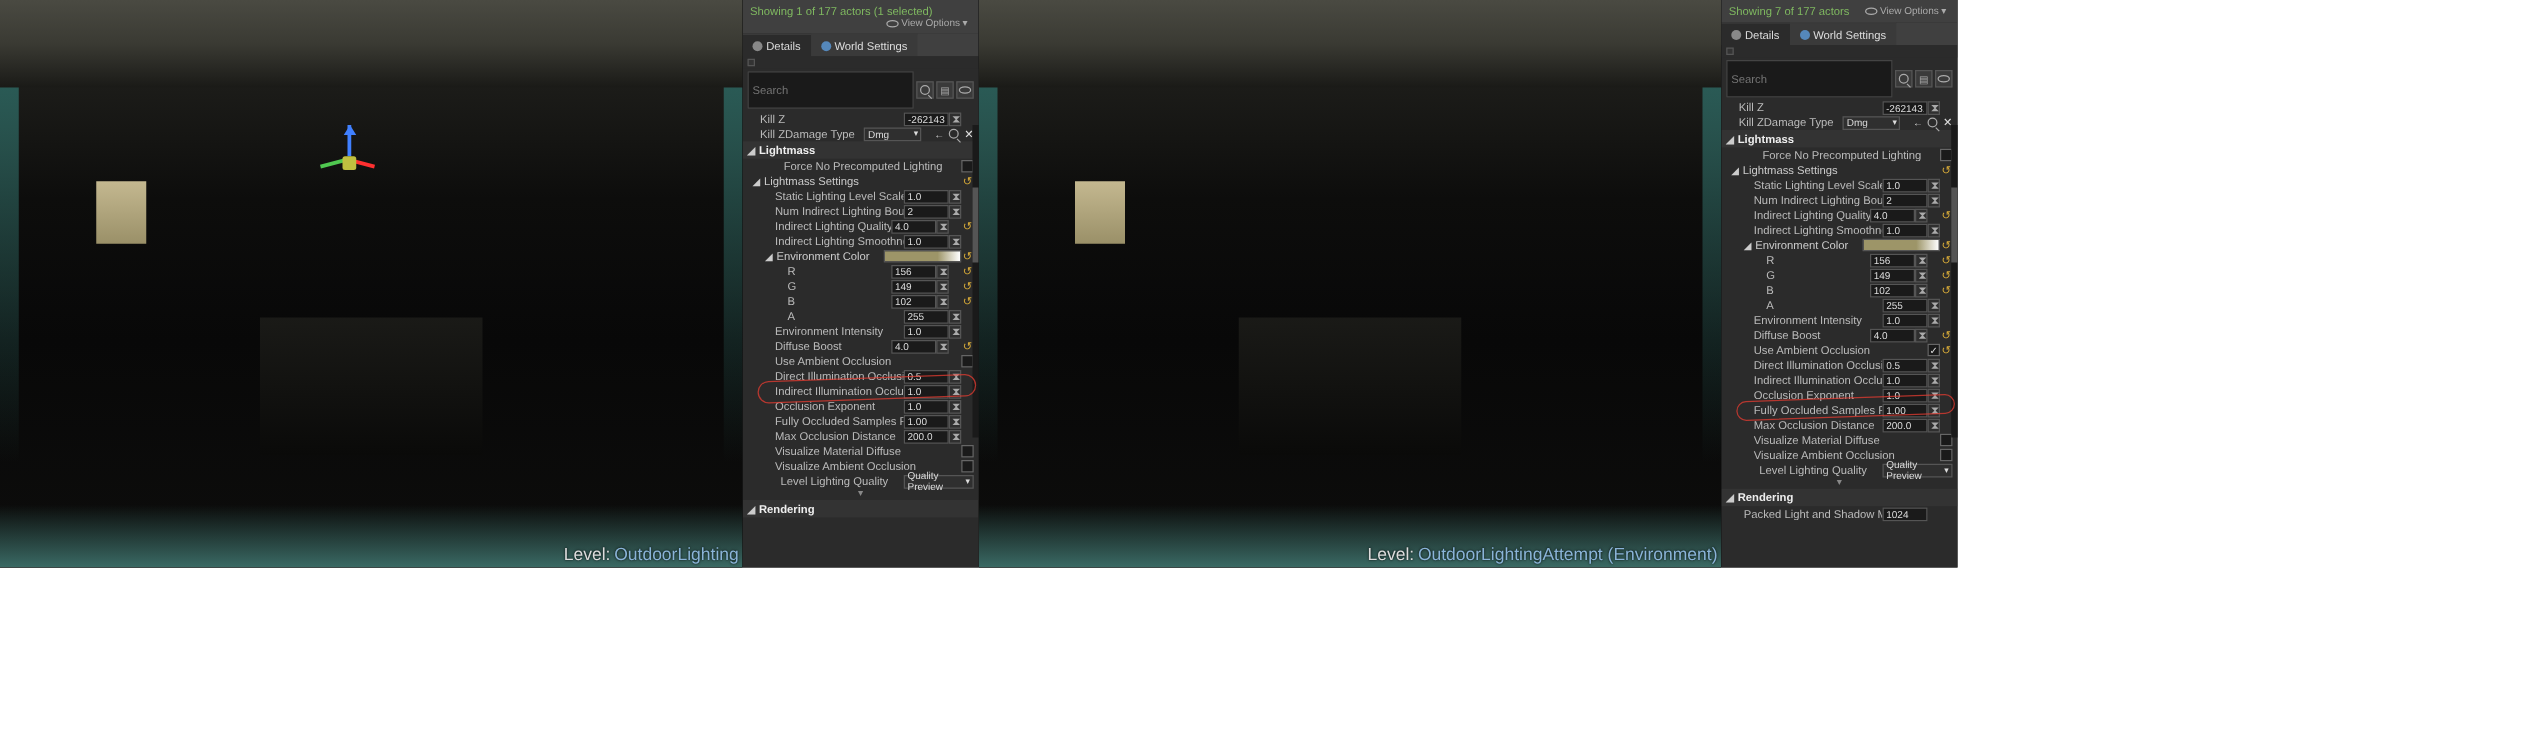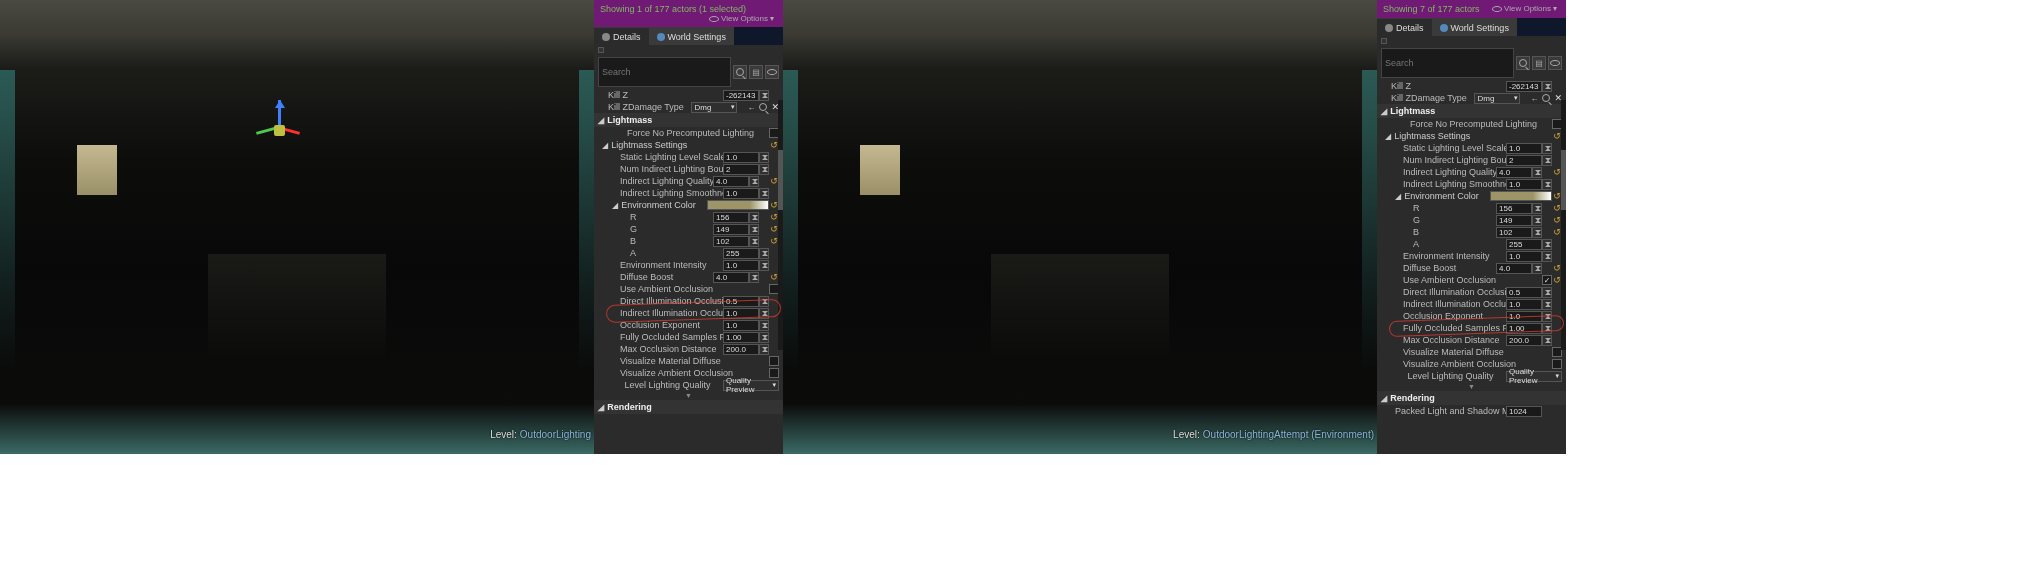--- a/index.html
+++ b/index.html
@@ -15,25 +15,25 @@
   .window { position: absolute; top: 145px; left: 13%; width: 40px; height: 50px; background: linear-gradient(180deg, #c4b890 0%, #9a9068 100%); }
   .teal-strip-l { position: absolute; left: 0; top: 70px; width: 15px; height: 300px; background: linear-gradient(180deg, #2a5a55 0%, transparent 100%); }
   .teal-strip-r { position: absolute; right: 0; top: 70px; width: 15px; height: 300px; background: linear-gradient(180deg, #2a5a55 0%, transparent 100%); }
   .gizmo { position: absolute; top: 100px; left: 260px; width: 40px; height: 40px; }
   .gizmo-z { position: absolute; left: 18px; top: 0; width: 3px; height: 25px; background: #4080ff; }
   .gizmo-z::before { content: ''; position: absolute; top: -5px; left: -3px; border: 5px solid transparent; border-bottom: 8px solid #4080ff; }
   .gizmo-xy { position: absolute; left: 0; bottom: 0; width: 40px; height: 20px; }
   .gizmo-x { position: absolute; left: 18px; bottom: 8px; width: 22px; height: 3px; background: #ff3030; transform: rotate(15deg); }
   .gizmo-y { position: absolute; right: 22px; bottom: 8px; width: 22px; height: 3px; background: #50c850; transform: rotate(-15deg); }
   .gizmo-center { position: absolute; left: 14px; bottom: 4px; width: 11px; height: 11px; background: #c0c040; border-radius: 2px; }
-  .level-hint { position: absolute; bottom: 14px; right: 3px; color: #8ab4d8; font-size: 10px; text-shadow: 0 0 2px #000; }
+  .level-hint { position: absolute; bottom: 3px; right: 3px; color: #8ab4d8; font-size: 14px; text-shadow: 0 0 2px #000; }
   .level-label { color: #ddd; margin-right: 3px; }
   .panel { width: 189px; background: #2b2b2b; color: #bbb; font-size: 9px; display: flex; flex-direction: column; overflow: hidden; }
-  .status { color: #7fb860; padding: 4px 6px; background: #701a75; font-size: 9px; }
-  .tabs { display: flex; background: #0f172a; height: 18px; }
+  .status { color: #7fb860; padding: 4px 6px; background: #404040; font-size: 9px; }
+  .tabs { display: flex; background: #404040; height: 18px; }
   .tab { padding: 3px 8px; background: #2b2b2b; border-top: 1px solid #3a3a3a; color: #ddd; display: flex; align-items: center; gap: 3px; cursor: pointer; }
   .tab.active { background: #3a3a3a; }
   .tab-icon { width: 8px; height: 8px; background: #888; border-radius: 50%; }
   .view-options { margin-left: auto; color: #aaa; font-size: 8px; display: flex; align-items: center; gap: 2px; padding-right: 3px; cursor: pointer; }
   .eye-icon { width: 10px; height: 6px; border: 1px solid #aaa; border-radius: 50%; }
   .tiny-grid { display: flex; padding: 2px 4px; background: #2b2b2b; }
   .tiny-cell { width: 6px; height: 6px; border: 1px solid #555; background: #333; }
   .search-row { display: flex; padding: 2px 4px; gap: 2px; align-items: center; }
   .search-input { flex: 1; background: #1a1a1a; border: 1px solid #444; color: #888; font-size: 9px; padding: 1px 3px; height: 30px; }
   .icon-btn { width: 14px; height: 14px; background: #3a3a3a; border: 1px solid #555; display: flex; align-items: center; justify-content: center; color: #aaa; cursor: pointer; font-size: 8px; }

